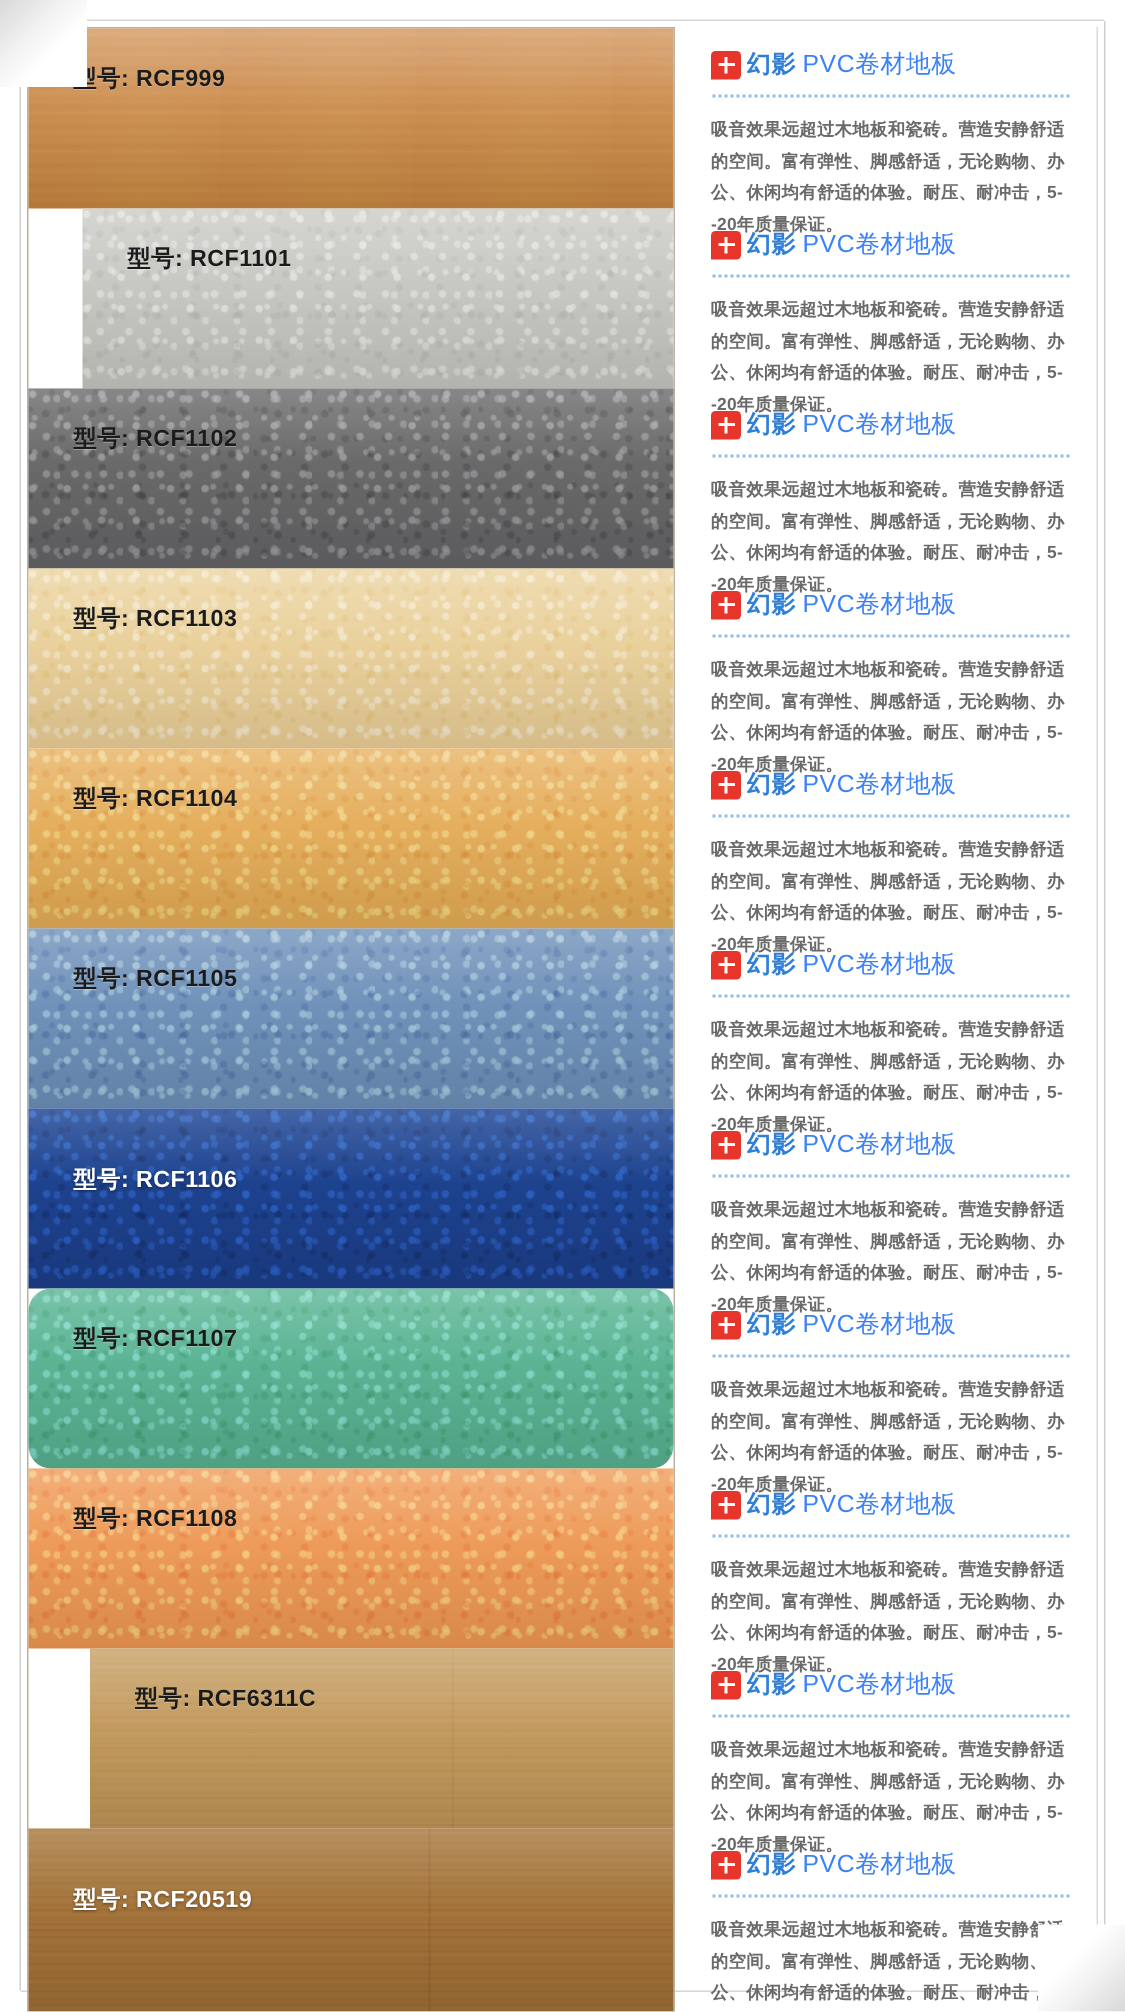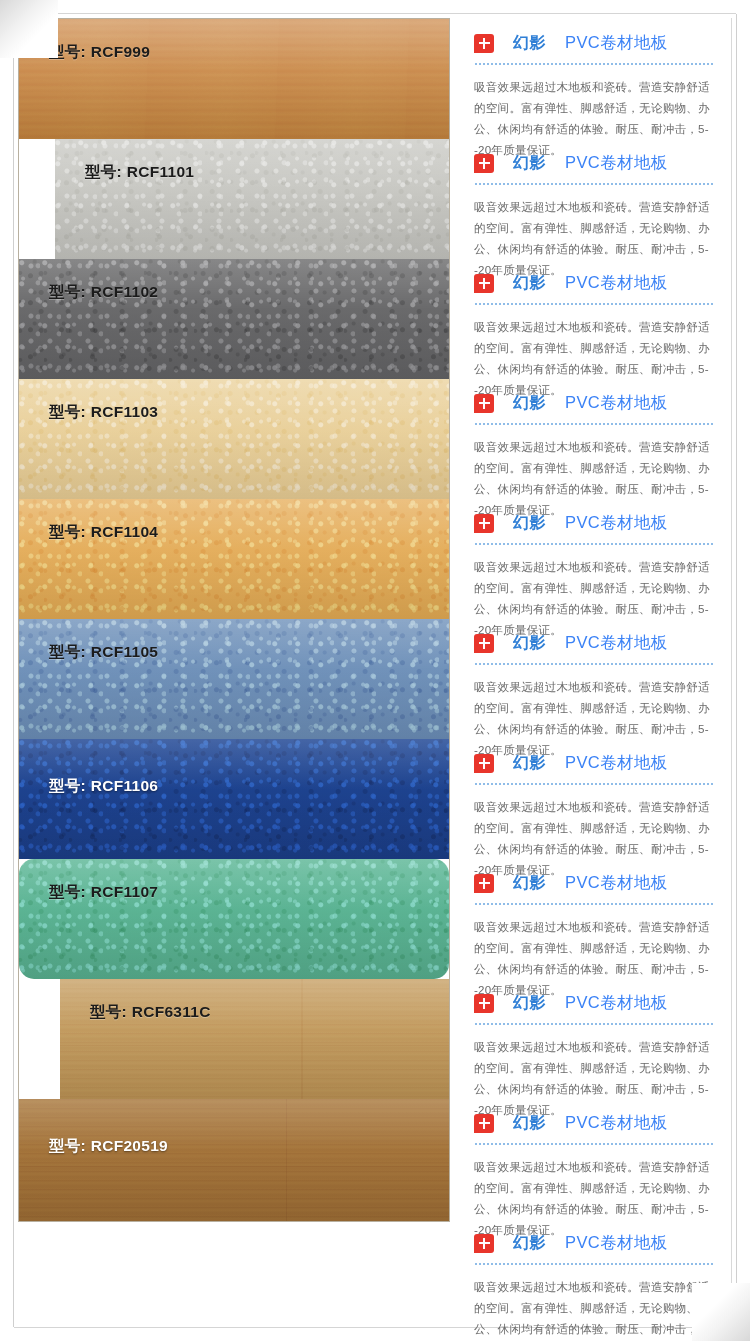--- a/index.html
+++ b/index.html
@@ -141,21 +141,21 @@
   .desc-block {
     height: 120px;
     padding: 14px 12px 0 4px;
     position: relative;
   }
   .desc-block:last-child { height: 121px; }
 
   .desc-head {
     display: flex;
     align-items: center;
-    gap: 19px;
+    gap: 4px;
     margin-bottom: 9px;
   }
 
   .logo-mark {
     position: relative;
     width: 20px; height: 19px;
     background: #e8352b;
     border-radius: 3px 3px 3px 0;
     flex: 0 0 20px;
   }
@@ -185,20 +185,21 @@
     margin: 0 6px 11px 1px;
     height: 0;
   }
 
   .desc-body {
     color: #6a6a6a;
     font-size: 11.6px;
     line-height: 1.82;
     letter-spacing: .2px;
     padding-right: 8px;
+    font-weight: bold;
   }
 </style>
 </head>
 <body>
 
 <div id="page">
 
   <div class="edge-top"></div>
   <div class="edge-bottom"></div>
   <div class="edge-left"></div>
@@ -240,20 +241,25 @@
         <div class="swatch" style="background: linear-gradient(rgb(31, 70, 148), rgb(27, 61, 134));">
           <div class="tex speckle"></div>
           <div class="sheen"></div>
           <div class="swatch-label light">型号: RCF1106</div>
         </div>
         <div class="swatch" style="background: linear-gradient(rgb(95, 184, 152), rgb(86, 173, 141)); border-radius: 15px;">
           <div class="tex speckle"></div>
           <div class="sheen"></div>
           <div class="swatch-label dark">型号: RCF1107</div>
         </div>
+        <div class="swatch" style="background: linear-gradient(rgb(240, 160, 96), rgb(234, 148, 80));">
+          <div class="tex speckle"></div>
+          <div class="sheen"></div>
+          <div class="swatch-label dark">型号: RCF1108</div>
+        </div>
         <div class="swatch" style="background: linear-gradient(rgb(201, 163, 106), rgb(187, 146, 84)); margin-left: 41px;">
           <div class="tex plank"></div>
           <div class="sheen"></div>
           <div class="swatch-label dark">型号: RCF6311C</div>
         </div>
         <div class="swatch" style="background: linear-gradient(rgb(169, 121, 63), rgb(156, 108, 52));">
           <div class="tex plank"></div>
           <div class="sheen"></div>
           <div class="swatch-label light">型号: RCF20519</div>
         </div>

